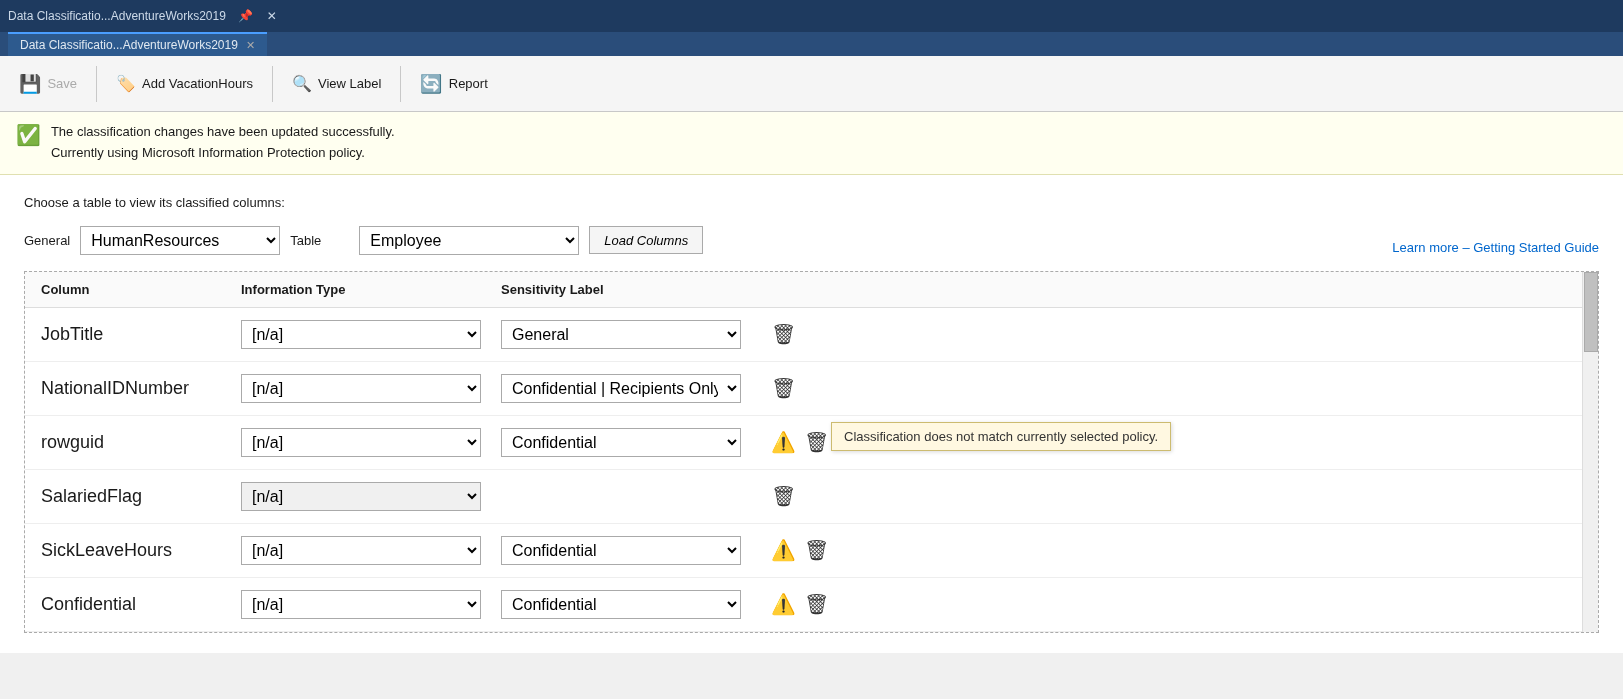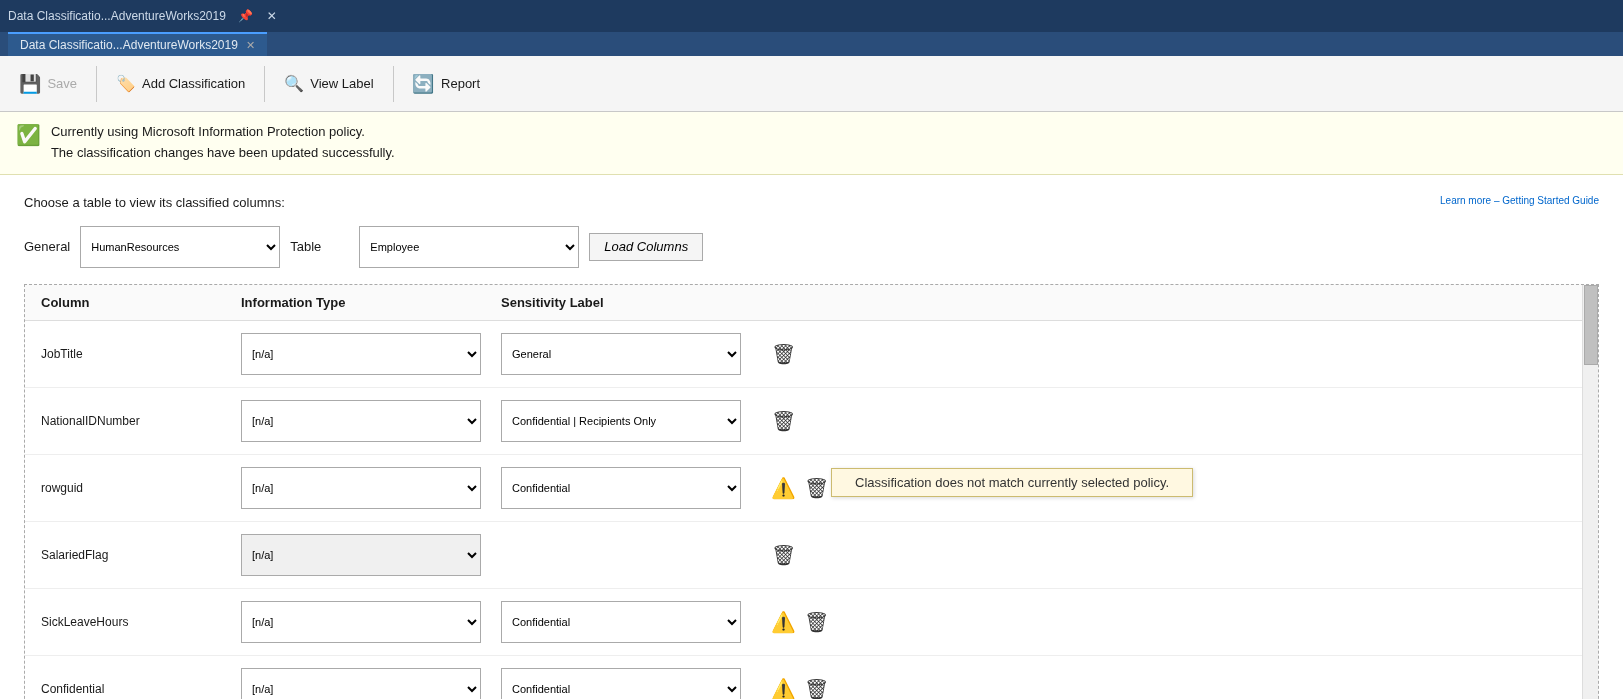--- a/index.html
+++ b/index.html
@@ -69,56 +69,56 @@
       min-height: 56px;
     }
     .notification-icon { color: #2e7d32; font-size: 20px; margin-top: 1px; }
     .notification-text { font-size: 13px; color: #1a1a1a; line-height: 1.6; }
 
     
     .main-content { background: #fff; padding: 20px 24px; }
 
     .choose-row {
       display: flex;
-      align-items: flex-start;
+      align-items: flex-end;
       gap: 10px;
       margin-bottom: 16px;
       justify-content: space-between;
     }
     .choose-left { display: flex; align-items: center; gap: 10px; flex-wrap: wrap; }
 
     .schema-label { font-size: 13px; }
     .table-label { font-size: 13px; }
 
     select {
-      height: 42px;
+      height: 29px;
       border: 1px solid #aaa;
       background: white;
-      font-size: 11px;
+      font-size: 16px;
       padding: 2px 6px;
       cursor: pointer;
       appearance: auto;
     }
     .schema-select { width: 200px; }
     .table-select { width: 220px; margin-left: 28px; }
     .info-type-select { width: 240px; }
     .sensitivity-select { width: 240px; }
 
     .load-btn {
       padding: 4px 14px;
       height: 28px;
       background: #f5f5f5;
       border: 1px solid #aaa;
       cursor: pointer;
       font-size: 13px;
       font-weight: 500;
       font-style: italic;
     }
 
-    .learn-more { color: #0066cc; font-size: 10px; text-decoration: none; white-space: nowrap; }
+    .learn-more { color: #0066cc; font-size: 13px; text-decoration: none; white-space: nowrap; }
 
     
     .table-container {
       border: 1px dashed #aaa;
       background: #fafafa;
       position: relative;
     }
 
     .col-headers {
       display: flex;
@@ -135,35 +135,35 @@
 
     .table-row-item {
       display: flex;
       align-items: center;
       padding: 12px 16px;
       border-bottom: 1px solid #eee;
       background: white;
       position: relative;
     }
 
-    .row-column-name { width: 200px; font-size: 12px; }
+    .row-column-name { width: 200px; font-size: 18px; }
     .row-info-type { width: 260px; }
     .row-sensitivity { width: 260px; }
     .row-actions { display: flex; align-items: center; gap: 8px; margin-left: 10px; position: relative; }
 
     .delete-icon { font-size: 20px; cursor: pointer; color: #333; }
 
     .warning-icon { font-size: 20px; color: #e6a817; cursor: pointer; }
 
     
     .tooltip-box {
       position: absolute;
       background: #fff8e1;
       border: 1px solid #ccbb70;
-      padding: 6px 23px;
+      padding: 6px 12px;
       font-size: 13px;
       color: #333;
       white-space: nowrap;
       z-index: 10;
       left: 60px;
       top: -8px;
       box-shadow: 1px 1px 4px rgba(0,0,0,0.15);
     }
 
     
@@ -205,39 +205,39 @@
 </div>
 
 <div class="toolbar">
   <button class="toolbar-btn disabled">
     <span class="toolbar-icon">💾</span>
     <span>Save</span>
   </button>
   <div class="toolbar-separator"></div>
   <button class="toolbar-btn">
     <span class="toolbar-icon" style="font-size:16px;">🏷️</span>
-    <span>Add Classification</span>
+    <span>Add VacationHours</span>
   </button>
   <div class="toolbar-separator"></div>
   <button class="toolbar-btn">
     <span class="toolbar-icon" style="font-size:16px;">🔍</span>
     <span>View Label</span>
   </button>
   <div class="toolbar-separator"></div>
   <button class="toolbar-btn">
     <span class="toolbar-icon">🔄</span>
     <span>Report</span>
   </button>
 </div>
 
 <div class="notification-bar">
   <span class="notification-icon">✅</span>
   <div class="notification-text">
+    <div>The classification changes have been updated successfully.</div>
     <div>Currently using Microsoft Information Protection policy.</div>
-    <div>The classification changes have been updated successfully.</div>
   </div>
 </div>
 
 <div class="main-content">
   <div class="choose-row">
     <div class="choose-left">
       <div style="width:100%; margin-bottom:6px;">
         <span>Choose a table to view its classified columns:</span>
       </div>
       <span class="schema-label">General</span>

